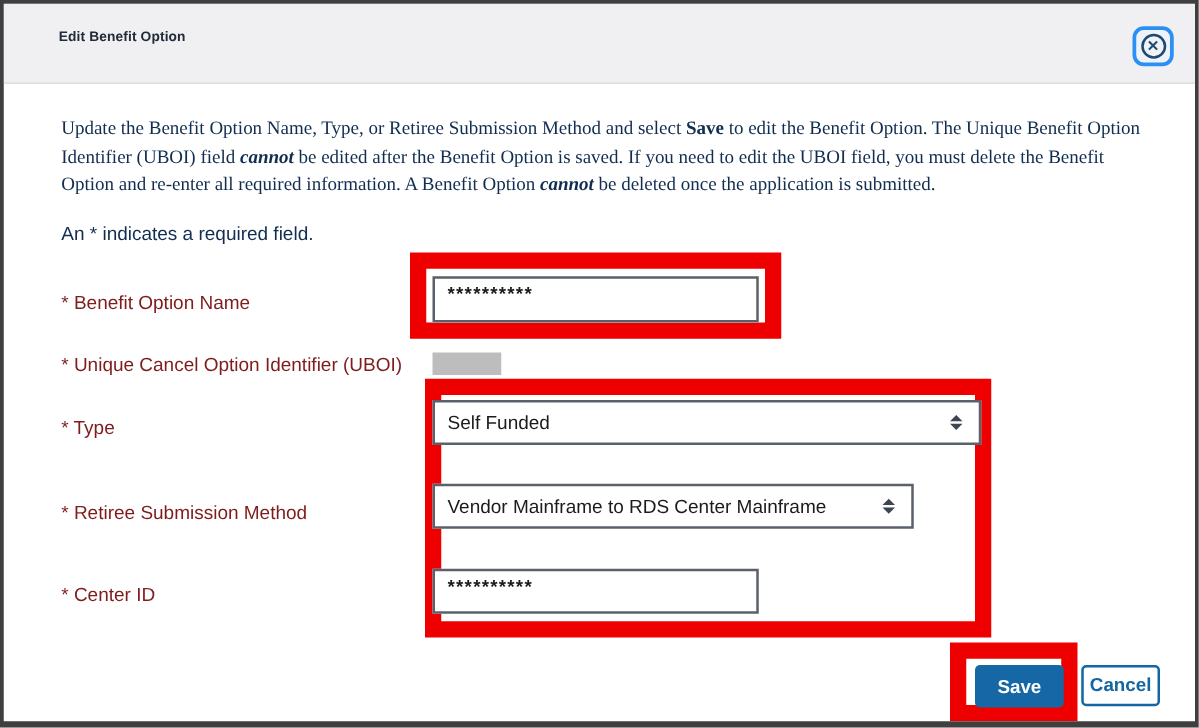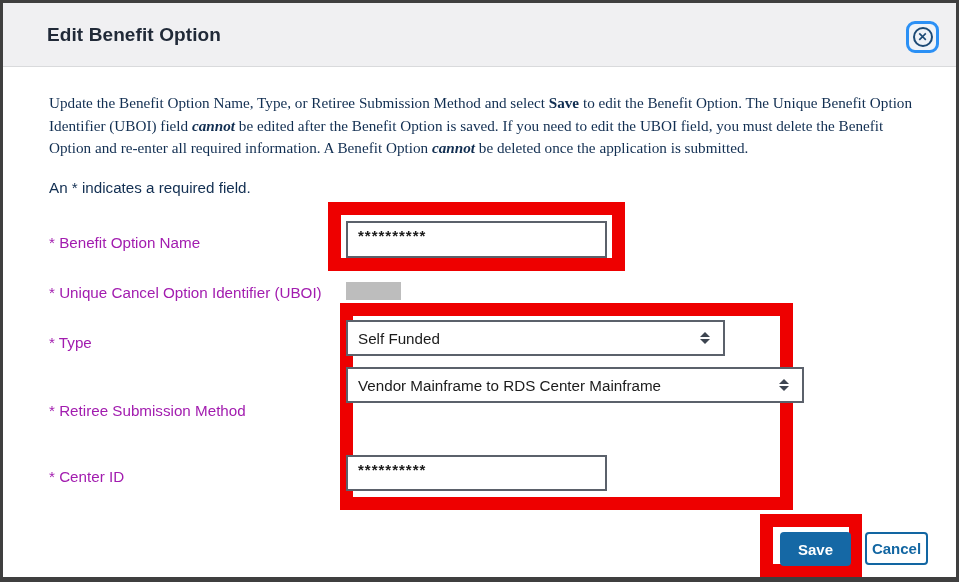--- a/index.html
+++ b/index.html
@@ -19,21 +19,21 @@
   .modal-header {
     position: absolute;
     left: 0; top: 0; right: 0;
     height: 64px;
     background: #f0f0f2;
     border-bottom: 1px solid #d9dadc;
   }
   .modal-title {
     position: absolute;
     left: 44px; top: 21px;
-    font-size: 19px;
+    font-size: 11px;
     font-weight: 600;
     color: #212a38;
     letter-spacing: 0.1px;
   }
   .close-btn {
     position: absolute;
     left: 903px; top: 18px;
     width: 33px; height: 32px;
     border: 3px solid #2b90f5;
     border-radius: 9px;
@@ -69,21 +69,21 @@
     left: 46px; top: 176px;
     font-size: 15.2px;
     color: #112e51;
     text-align: right;
   }
 
   .field-label {
     position: absolute;
     left: 46px;
     font-size: 15.2px;
-    color: #a21caf;
+    color: #7f1d1d;
     white-space: nowrap;
   }
 
   .annotation-box {
     position: absolute;
     border: 13px solid #ee0000;
     background: transparent;
     pointer-events: none;
   }
 
@@ -185,30 +185,30 @@
   <div class="annotation-box" style="left:337px; top:300px; width:453px; height:207px;"></div>
   <div class="annotation-box" style="left:757px; top:511px; width:102px; height:63px;"></div>
 
   <div class="field-label" style="top:231px;">* Benefit Option Name</div>
   <input class="text-input" style="left: 343px; top: 218px; width: 261px; height: 37px;" readonly="" value="**********">
 
   <div class="field-label" style="top:281px;">* Unique Cancel Option Identifier (UBOI)</div>
   <div class="redacted-block" style="left:343px; top:279px; width:55px; height:18px;"></div>
 
   <div class="field-label" style="top:331px;">* Type</div>
-  <div class="select-box" style="left:343px; top:317px; width:379px; height:36px;">
+  <div class="select-box" style="left:343px; top:317px; width:439px; height:36px;">
     <span>Self Funded</span>
     <span class="select-caret">
       <span class="tri-up"></span>
         <span class="tri-down"></span>
     </span>
   </div>
 
   <div class="field-label" style="top:399px;">* Retiree Submission Method</div>
-  <div class="select-box" style="left:343px; top:364px; width:458px; height:36px;">
+  <div class="select-box" style="left:343px; top:384px; width:385px; height:36px;">
     <span>Vendor Mainframe to RDS Center Mainframe</span>
     <span class="select-caret">
       <span class="tri-up"></span>
         <span class="tri-down"></span>
     </span>
   </div>
 
   <div class="field-label" style="top:465px;">* Center ID</div>
   <input class="text-input" style="left: 343px; top: 452px; width: 261px; height: 36px;" readonly="" value="**********">
 

